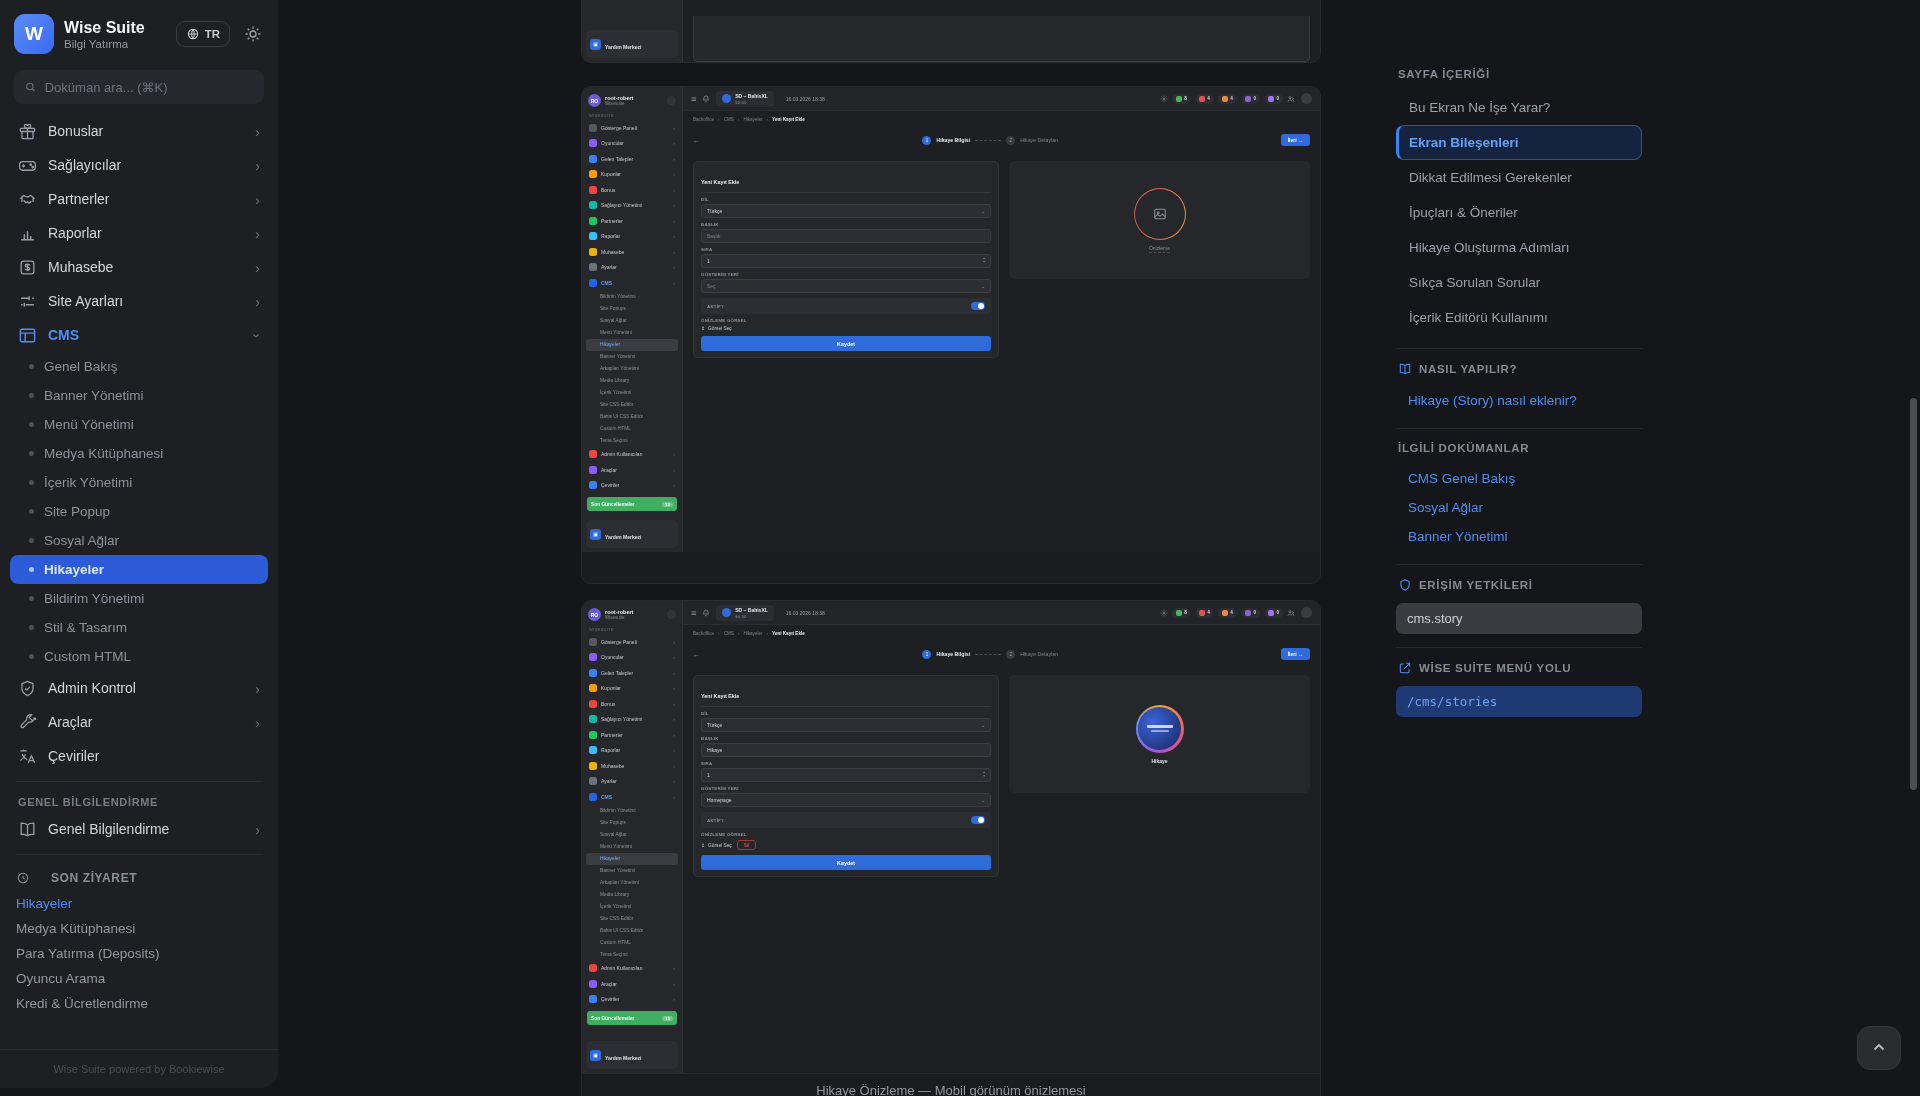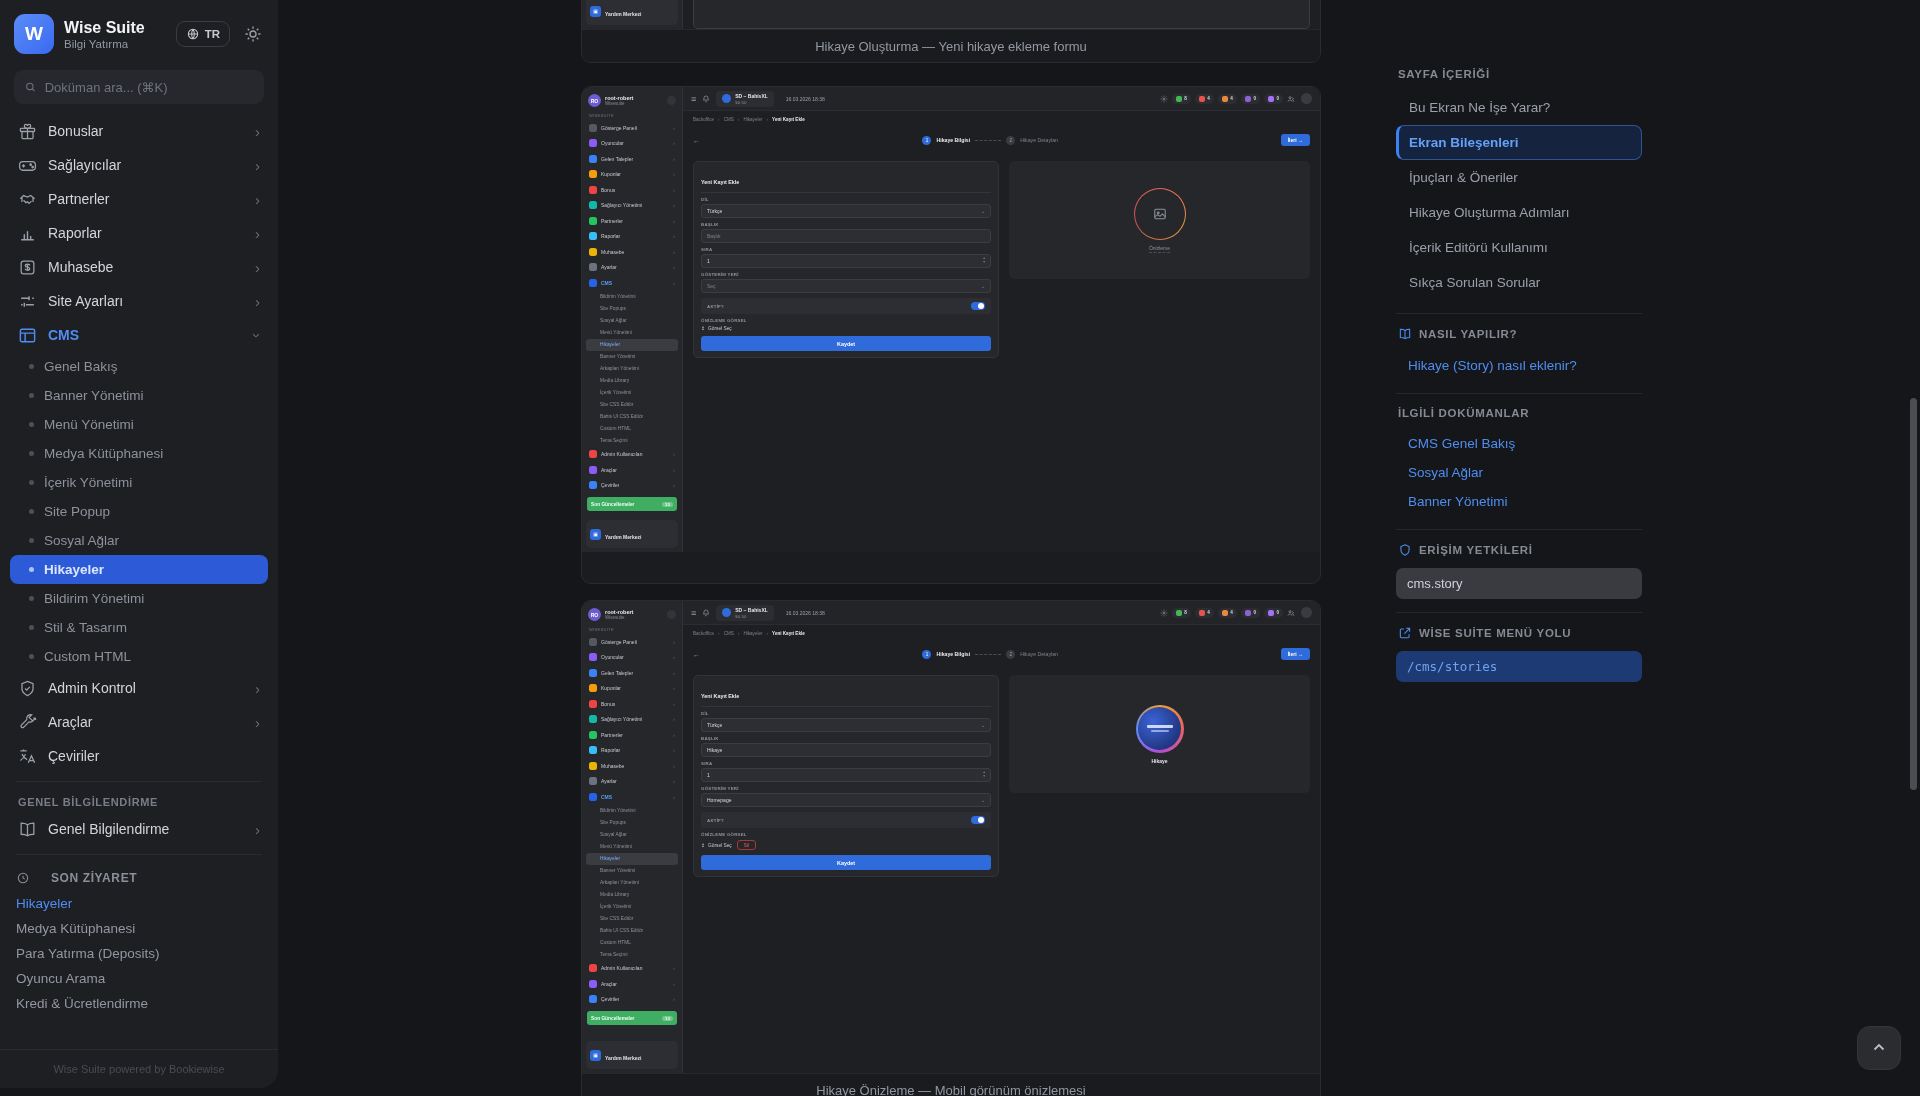--- a/index.html
+++ b/index.html
@@ -386,21 +386,20 @@
           <span>
             <span class="shelp-title">Yardım Merkezi</span>
             <span class="shelp-line"></span>
           </span>
         </div>
       </div>
       <div class="f1main">
         <div class="f1panel"></div>
       </div>
     </div>
-    <div class="caption">Hikaye Oluşturma — Yeni hikaye ekleme formu</div>
   </section>
 
   <section class="fig fig2">
     <div class="shot">
       <div class="shot-side">
         <div class="suser">
           <span class="savatar">RO</span>
           <span>
             <div class="suser-name">root-robert</div>
             <div class="suser-org">Wisesuite</div>
@@ -917,28 +916,29 @@
     <div class="caption">Hikaye Önizleme — Mobil görünüm önizlemesi</div>
   </section>
 
   <aside class="toc">
     <div class="toc-h">SAYFA İÇERİĞİ</div>
 
       <div class="toc-item">Bu Ekran Ne İşe Yarar?</div>
 
       <div class="toc-item active">Ekran Bileşenleri</div>
 
+      <div class="toc-item">Dikkat Edilmesi Gerekenler</div>
 
       <div class="toc-item">İpuçları &amp; Öneriler</div>
 
       <div class="toc-item">Hikaye Oluşturma Adımları</div>
 
+      <div class="toc-item">Sıkça Sorulan Sorular</div>
+
       <div class="toc-item">İçerik Editörü Kullanımı</div>
-
-      <div class="toc-item">Sıkça Sorulan Sorular</div>
 
     <div class="toc-div"></div>
     <div class="toc-h">
       <svg class="icon-14" viewBox="0 0 24 24" fill="none" stroke="currentColor" stroke-width="1.8">
           <path d="M12 6c-2-1.5-5-2-8-2v14c3 0 6 .5 8 2 2-1.5 5-2 8-2V4c-3 0-6 .5-8 2zM12 6v14"></path>
         </svg>
       <span>NASIL YAPILIR?</span>
     </div>
     <div class="toc-link">Hikaye (Story) nasıl eklenir?</div>
     <div class="toc-div"></div>

